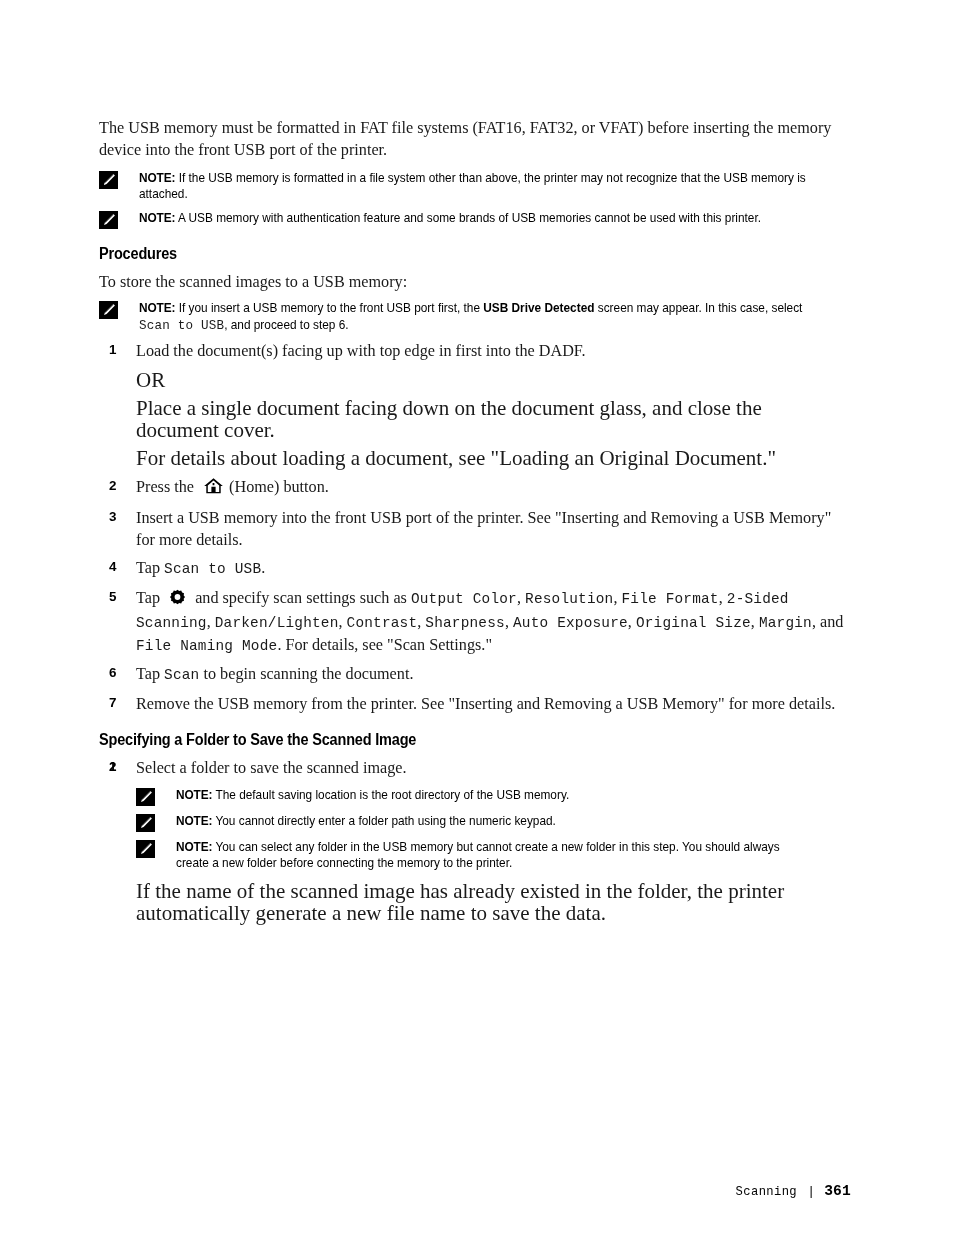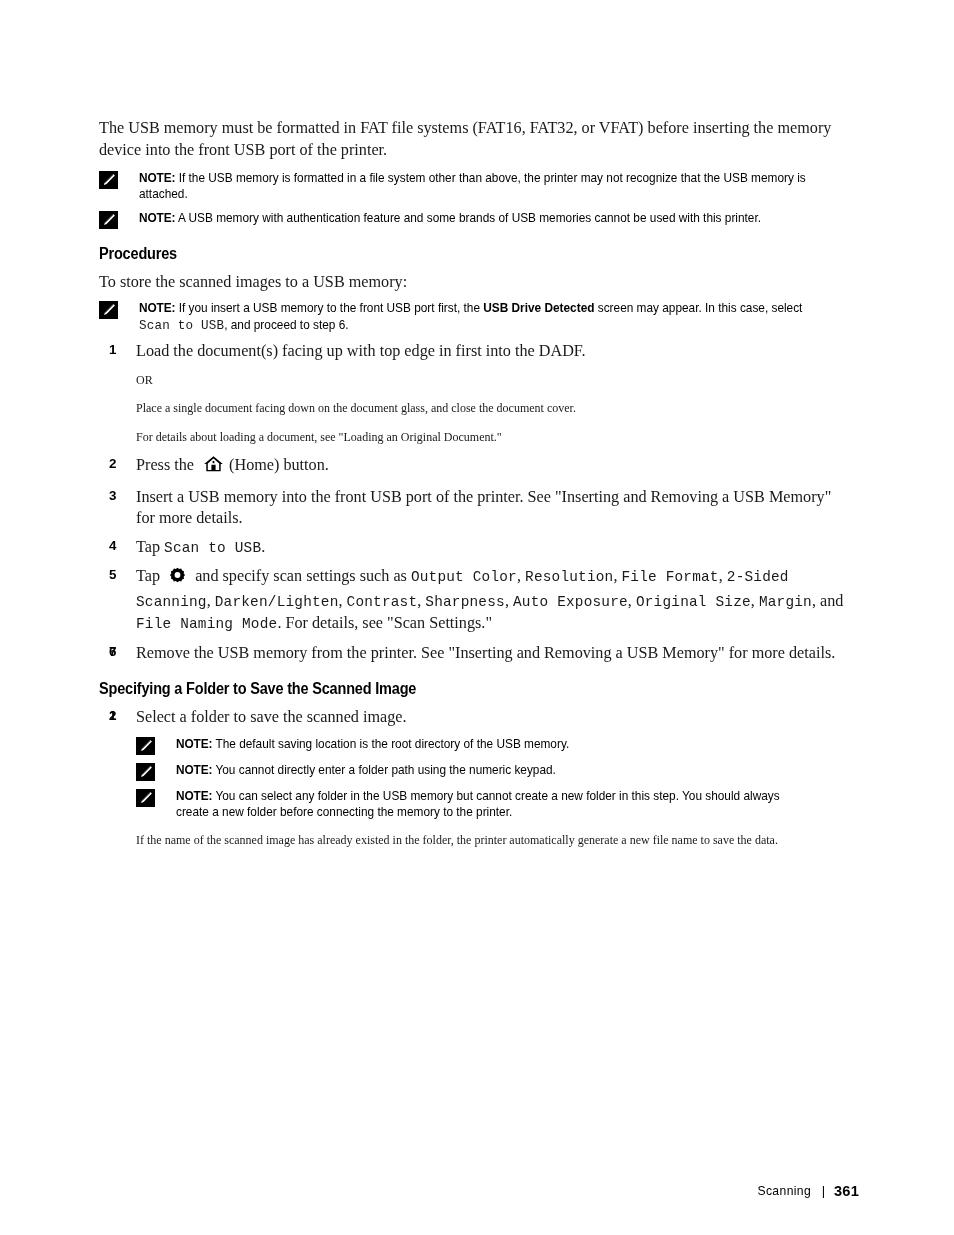--- a/index.html
+++ b/index.html
@@ -101,21 +101,21 @@
   .step-text {
     font-family: "Liberation Serif", serif;
     font-size: 16.2px;
     line-height: 21.5px;
     color: #1a1a1a;
   }
   .substep {
     padding-left: 37px;
     margin: 0 0 7px 0;
     font-family: "Liberation Serif", serif;
-    font-size: 12px;
+    font-size: 21px;
     line-height: 21.5px;
     color: #1a1a1a;
   }
 
   
   .mono {
     font-family: "Liberation Mono", monospace;
     font-size: 14.4px;
     letter-spacing: 0.2px;
     color: #1a1a1a;
@@ -124,25 +124,25 @@
   
   .inline-icon {
     display: inline-block;
     vertical-align: -3px;
     margin: 0 5px;
   }
 
   
   .footer {
     position: absolute;
-    right: 95px;
+    right: 103px;
     bottom: 36px;
     display: flex;
-    align-items: flex-start;
-    font-family: Liberation Sans, sans-serif;
+    align-items: flex-end;
+    font-family: Liberation Mono, monospace;
     color: #000000;
   }
   .footer-section {
     font-size: 12.8px;
     letter-spacing: 0.4px;
     transform: scaleX(0.95);
     transform-origin: right baseline;
   }
   .footer-sep {
     margin: 0 9px;
@@ -239,20 +239,21 @@
     <div class="step">
       <span class="step-num">5</span>
       <span class="step-text"><span>Tap </span><span class="inline-icon"><svg width="17" height="17" viewBox="0 0 17 17" xmlns="http://www.w3.org/2000/svg">
               <path d="M8.5 0.8 L10.2 2.0 L12.2 1.6 L13.1 3.5 L15.0 4.3 L14.7 6.4 L16.0 8.0 L14.7 9.7 L15.0 11.8 L13.1 12.6 L12.2 14.5 L10.2 14.1 L8.5 15.3 L6.8 14.1 L4.8 14.5 L3.9 12.6 L2.0 11.8 L2.3 9.7 L1.0 8.0 L2.3 6.4 L2.0 4.3 L3.9 3.5 L4.8 1.6 L6.8 2.0 Z" fill="#000000"></path>
               <circle cx="8.5" cy="8.0" r="2.9" fill="#ffffff"></circle>
             </svg></span><span class="settings-run"><span> and specify scan settings such as </span><span class="mono">Output Color</span><span>, </span><span class="mono">Resolution</span><span>, </span><span class="mono">File Format</span><span>, </span><span class="mono">2-Sided Scanning</span><span>, </span><span class="mono">Darken/Lighten</span><span>, </span><span class="mono">Contrast</span><span>, </span><span class="mono">Sharpness</span><span>, </span><span class="mono">Auto Exposure</span><span>, </span><span class="mono">Original Size</span><span>, </span><span class="mono">Margin</span><span>, </span><span>and </span><span class="mono">File Naming Mode</span><span>. For details, see "Scan Settings."</span></span></span>
     </div>
 
     <div class="step">
       <span class="step-num">6</span>
+      <span class="step-text"><span>Tap </span><span class="mono">Scan</span><span> to begin scanning the document.</span></span>
     </div>
 
     <div class="step">
       <span class="step-num">7</span>
       <span class="step-text">Remove the USB memory from the printer. See "Inserting and Removing a USB Memory" for more details.</span>
     </div>
 
     <div class="heading">Specifying a Folder to Save the Scanned Image</div>
 
 

